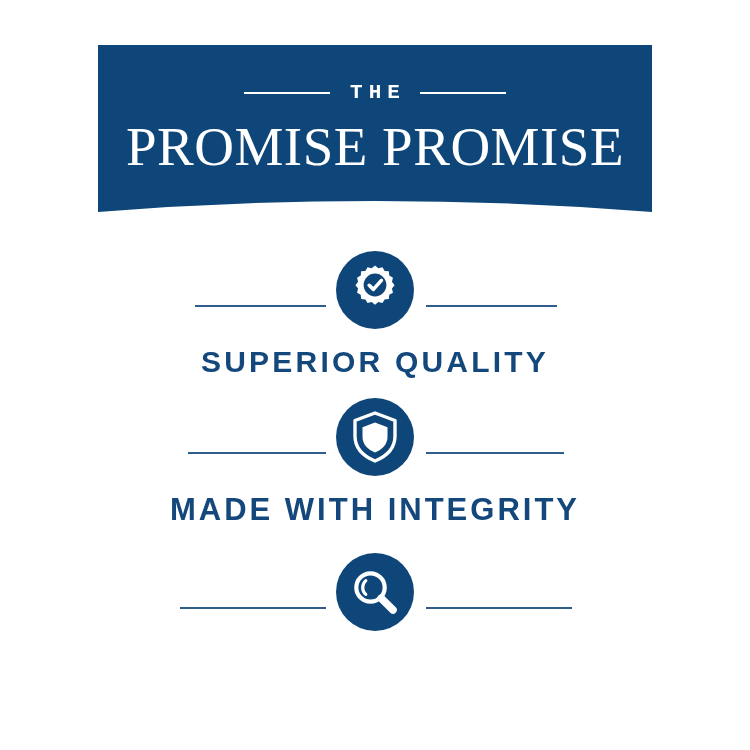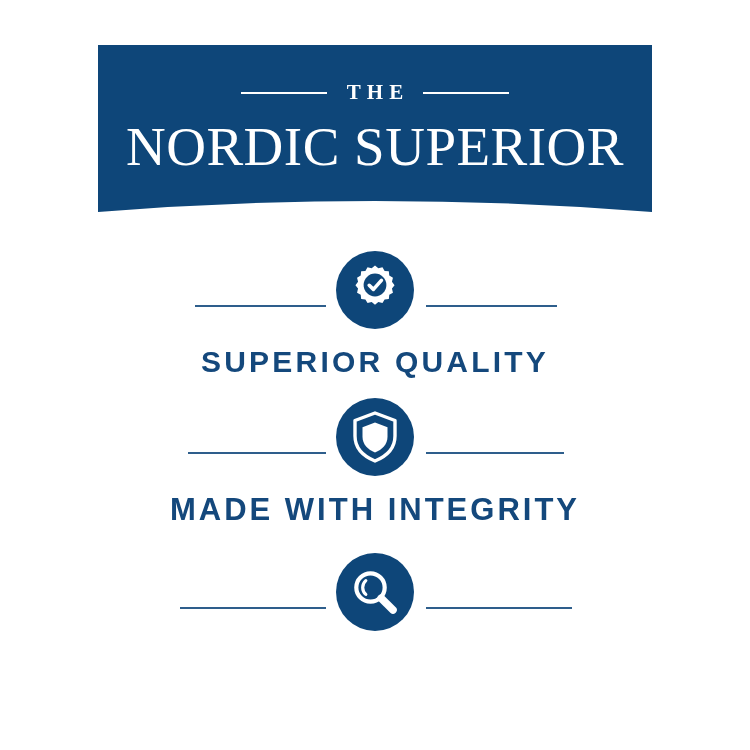--- a/index.html
+++ b/index.html
@@ -55,21 +55,21 @@
     margin-top: 37px;
     width: 100%;
   }
   .eyebrow .rule {
     width: 86px;
     height: 2px;
     background: #ffffff;
   }
   .eyebrow .eyebrow-text {
     color: #ffffff;
-    font-family: Liberation Serif, serif;
+    font-family: Liberation Mono, monospace;
     font-size: 21px;
     font-weight: bold;
     letter-spacing: 6px;
     line-height: 1;
     text-indent: 6px;
     text-align: right;
   }
   .banner-title {
     margin-top: 15px;
     color: #ffffff;
@@ -141,21 +141,21 @@
     <svg class="banner-svg" width="750" height="230" viewBox="0 0 750 230">
       <path d="M98,45 L652,45 L652,212 Q375,190 98,212 Z" fill="#0E4679"></path>
     </svg>
 
     <div class="banner-content">
       <div class="eyebrow">
         <span class="rule"></span>
         <span class="eyebrow-text">THE</span>
         <span class="rule"></span>
       </div>
-      <div class="banner-title">NORDIC SUPERIOR</div>
+      <div class="banner-title">PROMISE PROMISE</div>
     </div>
   </div>
 
   <div class="row" style="top:247px;">
     <div class="row-icon-band">
       <span class="rule-left" style="left:195px; width:131px;"></span>
       <span class="rule-right" style="left:426px; width:131px;"></span>
 
       <div class="icon-circle">
 

